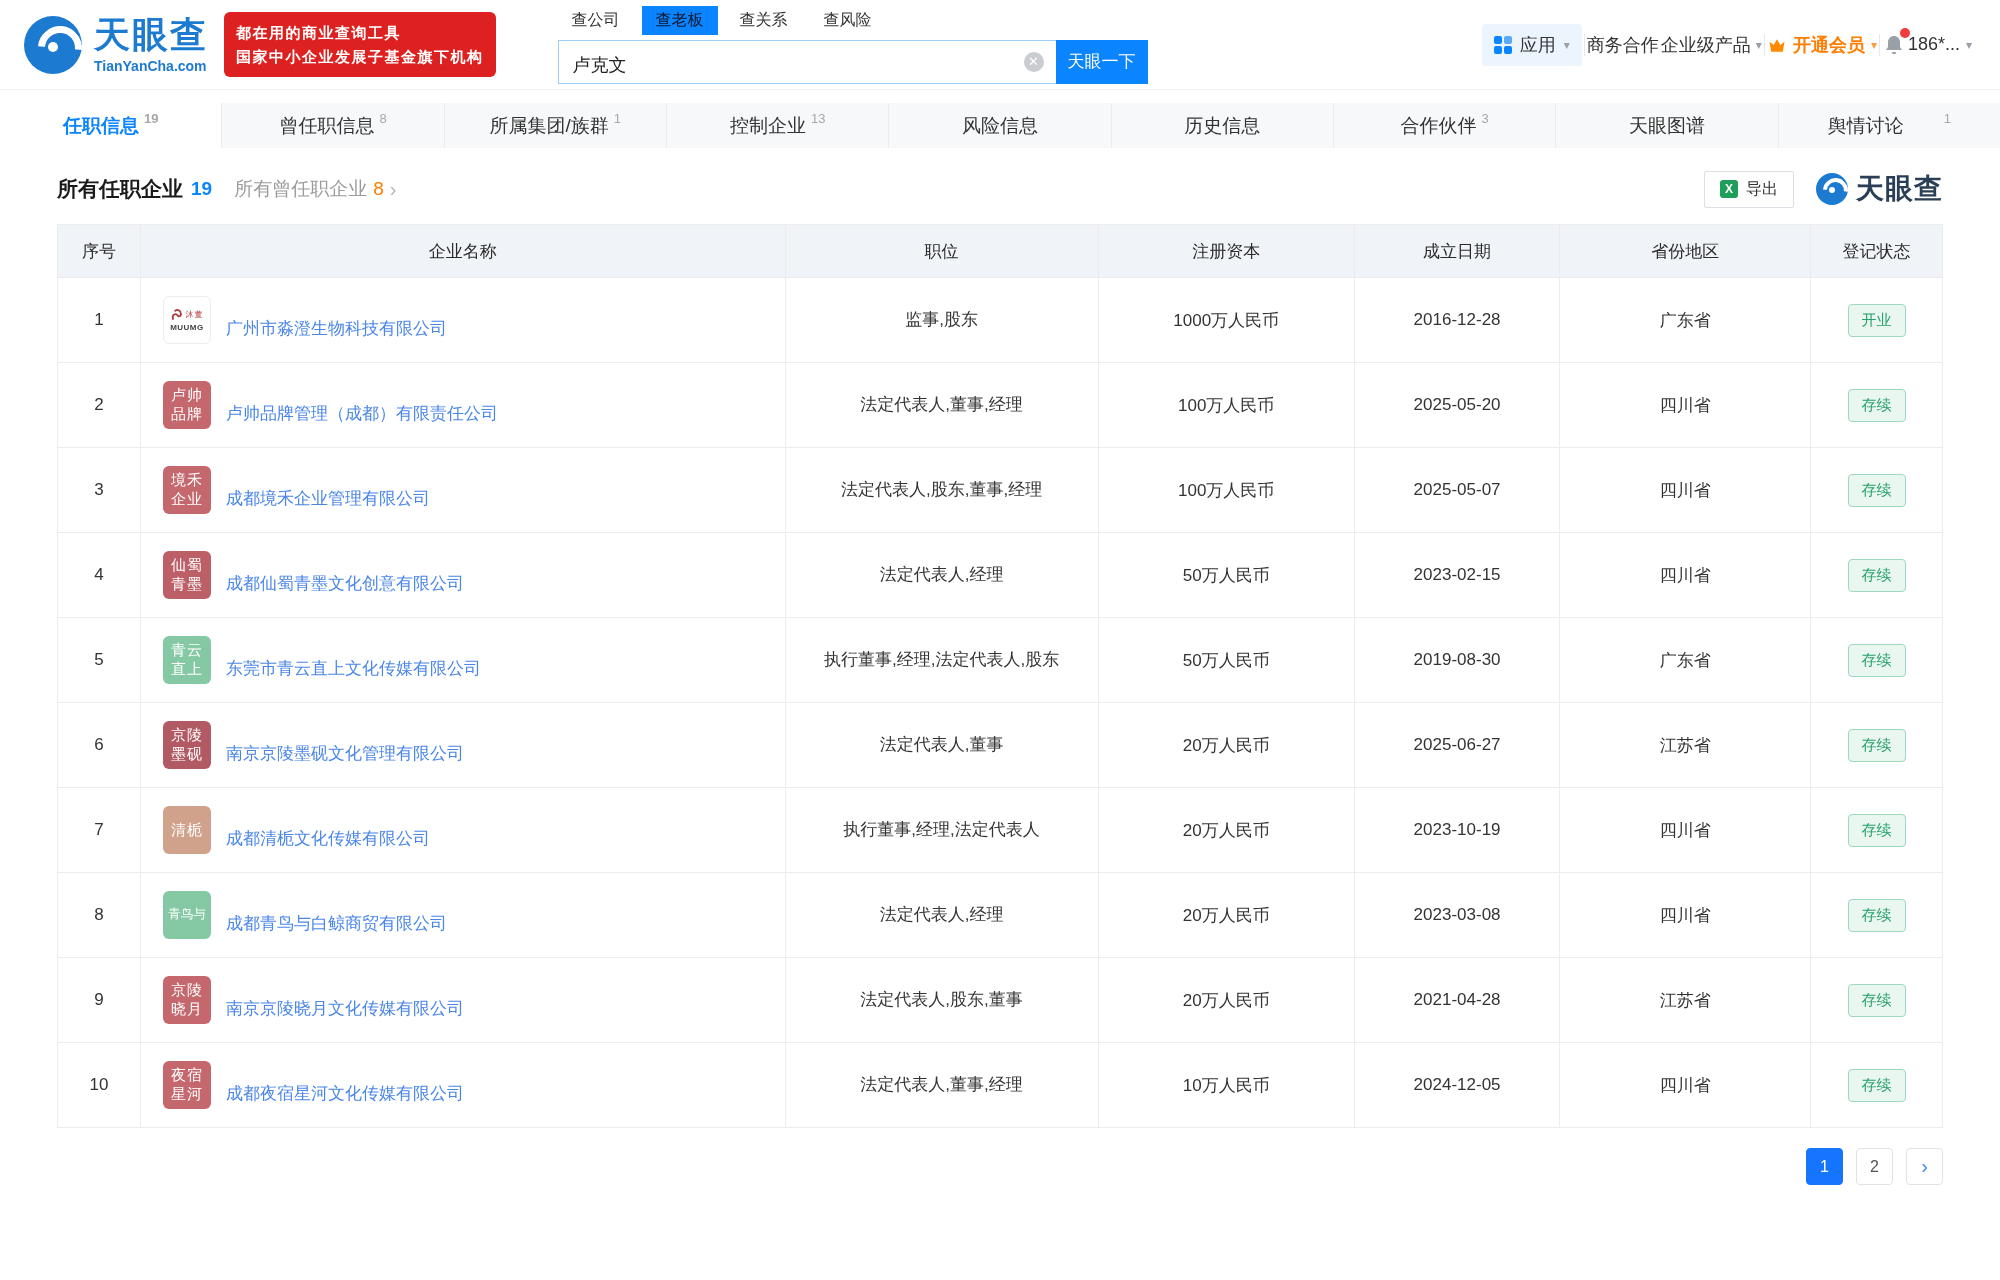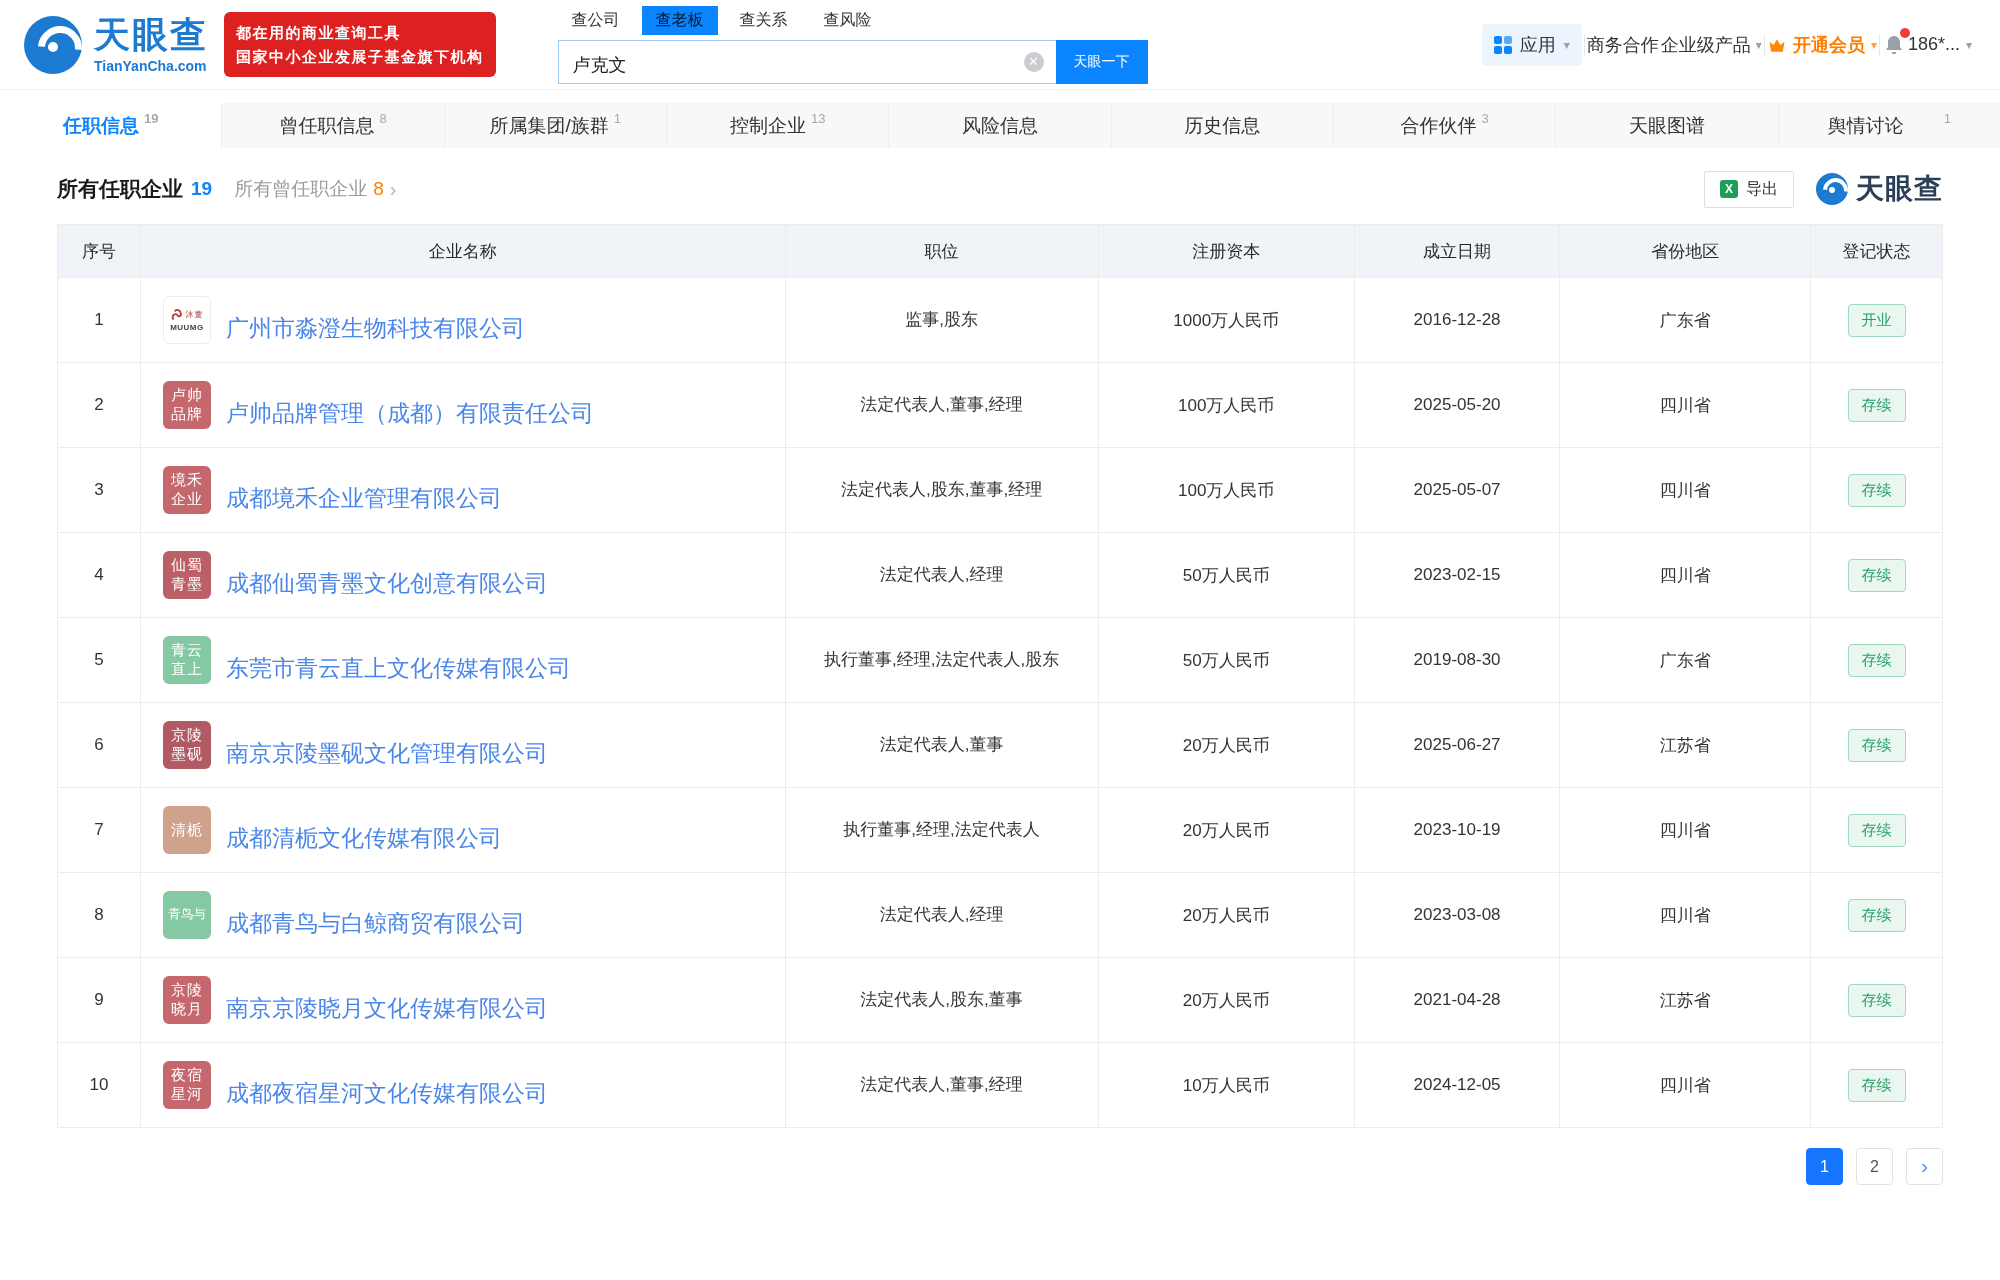--- a/index.html
+++ b/index.html
@@ -24,21 +24,21 @@
   .search { margin-left:62px; display:flex; flex-direction:column; }
   .stabs { display:flex; gap:8px; margin-bottom:5px; }
   .stab { font-size:16px; color:#333; padding:4px 14px; cursor:pointer; }
   .stab.active { background:#0b84ff; color:#0f172a; }
   .sline { display:flex; }
   .sinput { width:498px; height:44px; border:1px solid #9fccf3; border-right:none; font-size:18px;
             padding:7px 40px 0 14px; outline:none; color:#222; background:#fff;}
   .clear { position:relative; width:0; }
   .clear span { position:absolute; right:12px; top:12px; width:20px; height:20px; border-radius:50%;
                 background:#c9ccd1; color:#fff; font-size:13px; line-height:20px; text-align:center; cursor:pointer;}
-  .sbtn { width:92px; height:44px; background:#0b84ff; color:#fff; border:none; font-size:14px; cursor:pointer; }
+  .sbtn { width:92px; height:44px; background:#0b84ff; color:#fff; border:none; font-size:17px; cursor:pointer; }
   
   .rnav { margin-left:auto; display:flex; align-items:center; gap:2px; font-size:18px; }
   .apps { display:flex; align-items:center; gap:8px; background:#ecf4fd; border-radius:4px; padding:9px 12px; cursor:pointer;}
   .grid-ic { width:18px; height:18px; display:grid; grid-template-columns:8px 8px; grid-template-rows:8px 8px; gap:2px;}
   .grid-ic i { background:#0b84ff; border-radius:2px; }
   .grid-ic i:nth-child(2){ background:#5aa9f7; }
   .caret { font-size:12px; color:#9aa0a6; }
   .navlink { cursor:pointer; color:#333; display:flex; align-items:center; gap:5px;}
   .vdiv { width:1px; height:22px; background:#e8e8e8; }
   .vip { color:#ff7d00; font-weight:bold; display:flex; align-items:center; gap:6px; cursor:pointer;}
@@ -84,21 +84,21 @@
   td.cell-name { text-align:left; padding:0 10px 0 22px; }
   .name-wrap { display:flex; align-items:center; gap:15px; }
   .clogo { width:48px; height:48px; border-radius:6px; flex:0 0 auto; display:flex; flex-direction:column;
            align-items:center; justify-content:center; color:#fff; line-height:1.25; letter-spacing:1px;
            font-size:15px; cursor:pointer;}
   .clogo .l3 { font-size:12.5px; letter-spacing:0; }
   .clogo.img { background:#fff; border:1px solid #ececec; color:#b03a3a; }
   .clogo.img .top { display:flex; align-items:center; gap:0; }
   .clogo.img .mini { font-size:8px; color:#b03a3a; }
   .clogo.img .sub { font-size:8px; font-weight:bold; color:#444; letter-spacing:.5px; margin-top:1px;}
-  .clink { color:#4a86e8; text-decoration:none; font-size:23px; cursor:pointer;margin-top:16px;}
+  .clink { color:#4a86e8; text-decoration:none; font-size:17px; cursor:pointer;margin-top:16px;}
   .badge { display:inline-block; padding:6px 13px; font-size:15px; color:#26a069; background:#e9f7f0;
            border:1px solid #9ed9bd; border-radius:4px; }
 
   
   .pager { margin:20px 57px 0; display:flex; justify-content:flex-end; gap:13px; }
   .pg { min-width:37px; height:37px; border:1px solid #dfe3e8; border-radius:4px; background:#fff;
         display:flex; align-items:center; justify-content:center; font-size:16px; color:#555; cursor:pointer;}
   .pg.active { background:#1675ff; border-color:#1675ff; color:#fff; }
   .pg.next { color:#3f88f7; font-size:20px; }
 </style>

